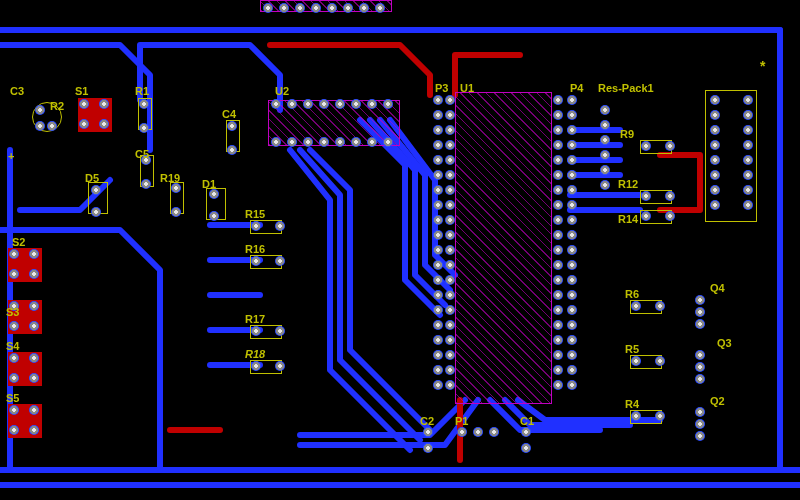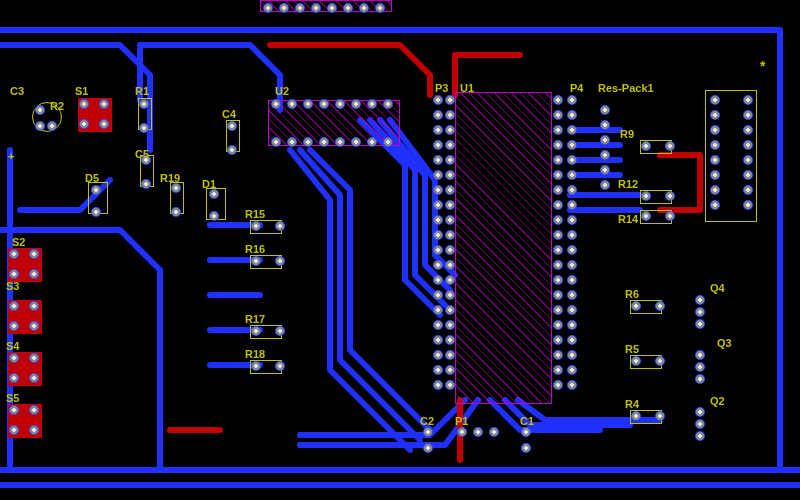--- a/index.html
+++ b/index.html
@@ -318,25 +318,25 @@
 <span class="label" style="left:620px;top:128px;">R9</span>
 <span class="label" style="left:135px;top:148px;">C5</span>
 <span class="label" style="left:160px;top:172px;">R19</span>
 <span class="label" style="left:85px;top:172px;">D5</span>
 <span class="label" style="left:202px;top:178px;">D1</span>
 <span class="label" style="left:245px;top:208px;">R15</span>
 <span class="label" style="left:618px;top:178px;">R12</span>
 <span class="label" style="left:618px;top:213px;">R14</span>
 <span class="label" style="left:245px;top:243px;">R16</span>
 <span class="label" style="left:12px;top:236px;">S2</span>
-<span class="label" style="left:6px;top:280px;">S3</span>
+<span class="label" style="left:6px;top:306px;">S3</span>
 <span class="label" style="left:6px;top:340px;">S4</span>
 <span class="label" style="left:6px;top:392px;">S5</span>
 <span class="label" style="left:245px;top:313px;">R17</span>
-<span class="label" style="left:245px;top:348px;">R18</span>
+<span class="label" style="left:245px;top:348px;font-style:italic;">R18</span>
 <span class="label" style="left:420px;top:415px;">C2</span>
 <span class="label" style="left:455px;top:415px;">P1</span>
 <span class="label" style="left:520px;top:415px;">C1</span>
 <span class="label" style="left:625px;top:288px;">R6</span>
 <span class="label" style="left:625px;top:343px;">R5</span>
 <span class="label" style="left:625px;top:398px;">R4</span>
 <span class="label" style="left:710px;top:282px;">Q4</span>
 <span class="label" style="left:717px;top:337px;">Q3</span>
 <span class="label" style="left:710px;top:395px;">Q2</span>
 <span class="label" style="left:8px;top:150px;">+</span>

